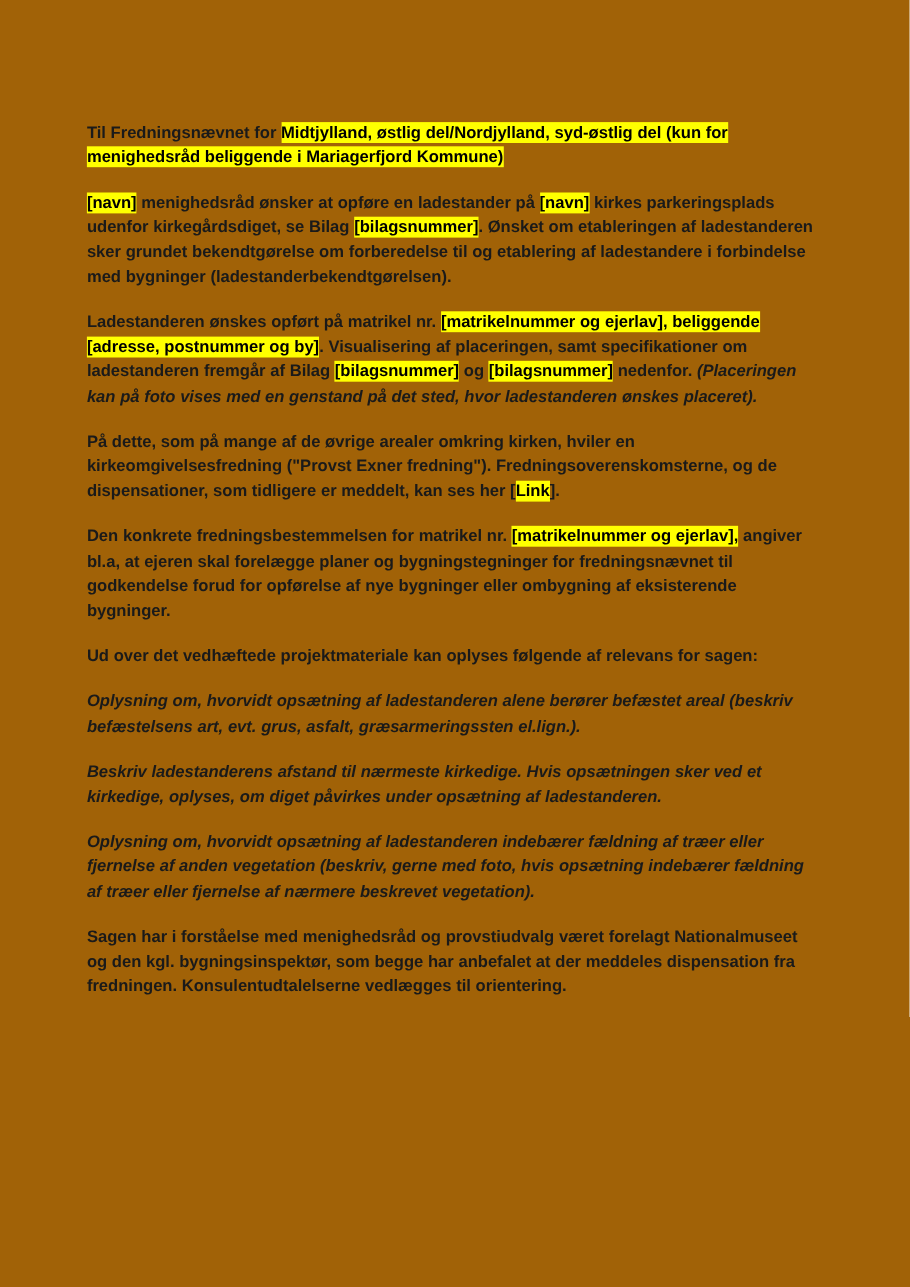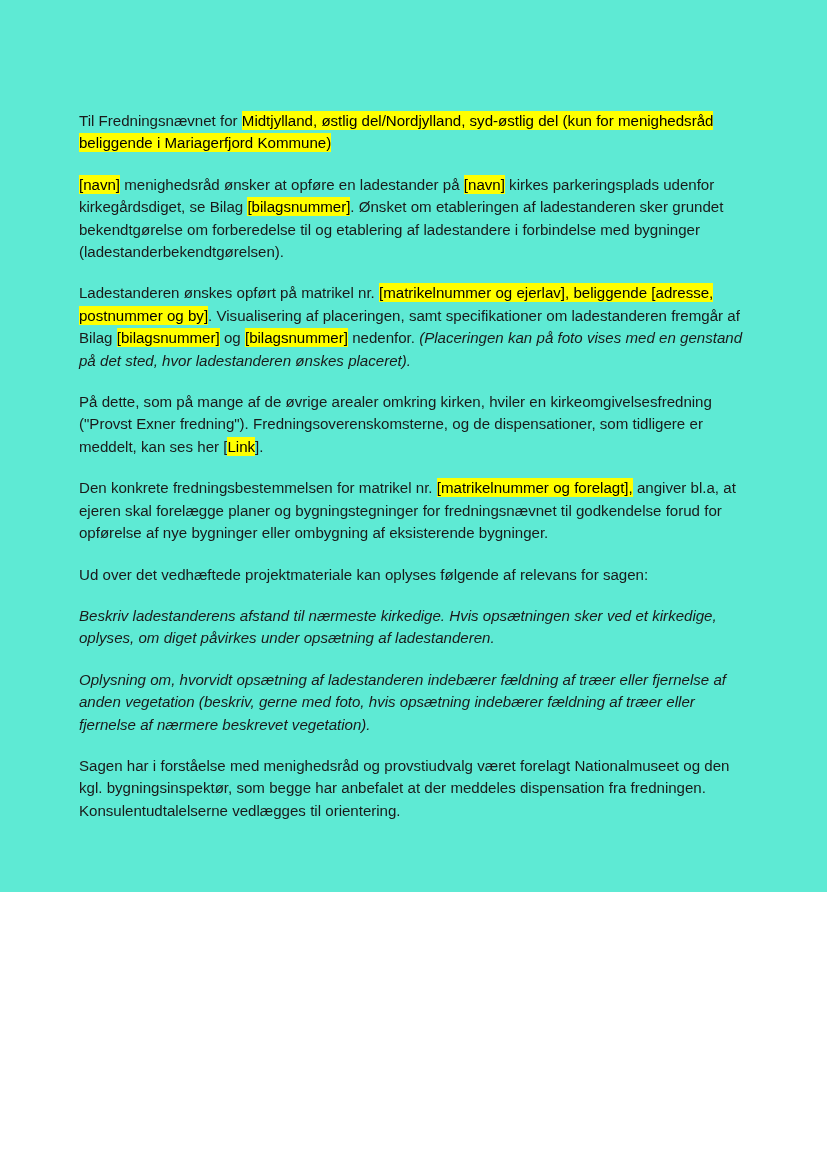--- a/index.html
+++ b/index.html
@@ -11,24 +11,25 @@
   body {
     width: 827px;
     height: 1170px;
     font-family: "Liberation Sans", sans-serif;
     color: #000000;
     -webkit-font-smoothing: antialiased;
   }
   .page {
     position: relative;
     width: 827px;
-    height: 892px;
-    background: #5eead4;
+    height: 1170px;
+    background: #a16207;
     box-sizing: border-box;
     overflow: hidden;
+    font-weight: bold;
   }
   .doc-body {
     position: absolute;
     left: 79px;
     top: 110px;
     width: 668px;
   }
   p.para {
     margin: 0 0 19px 0;
     font-size: 15.1px;
@@ -54,19 +55,20 @@
 </style>
 </head>
 <body>
 
 <div class="page">
   <div class="doc-body" id="doc-body">
       <p class="para"><span>Til Fredningsnævnet for </span><span class="hl">Midtjylland, østlig del/Nordjylland, syd-østlig del (kun for menighedsråd beliggende i Mariagerfjord Kommune)</span></p>
       <p class="para"><span class="hl">[navn]</span><span> menighedsråd ønsker at opføre en ladestander på </span><span class="hl">[navn]</span><span> kirkes parkeringsplads udenfor kirkegårdsdiget, se Bilag </span><span class="hl">[bilagsnummer]</span><span>. Ønsket om etableringen af ladestanderen sker grundet bekendtgørelse om forberedelse til og etablering af ladestandere i forbindelse med bygninger (ladestanderbekendtgørelsen).</span></p>
       <p class="para"><span>Ladestanderen ønskes opført på matrikel nr. </span><span class="hl">[matrikelnummer og ejerlav], beliggende [adresse, postnummer og by]</span><span>. Visualisering af placeringen, samt specifikationer om ladestanderen fremgår af Bilag </span><span class="hl">[bilagsnummer]</span><span> og </span><span class="hl">[bilagsnummer]</span><span> nedenfor. </span><span class="it">(Placeringen kan på foto vises med en genstand på det sted, hvor ladestanderen ønskes placeret).</span></p>
       <p class="para"><span>På dette, som på mange af de øvrige arealer omkring kirken, hviler en kirkeomgivelsesfredning ("Provst Exner fredning"). Fredningsoverenskomsterne, og de dispensationer, som tidligere er meddelt, kan ses her [</span><span class="hl">Link</span><span>].</span></p>
-      <p class="para"><span>Den konkrete fredningsbestemmelsen for matrikel nr. </span><span class="hl">[matrikelnummer og forelagt],</span><span> angiver bl.a, at ejeren skal forelægge planer og bygningstegninger for fredningsnævnet til godkendelse forud for opførelse af nye bygninger eller ombygning af eksisterende bygninger.</span></p>
+      <p class="para"><span>Den konkrete fredningsbestemmelsen for matrikel nr. </span><span class="hl">[matrikelnummer og ejerlav],</span><span> angiver bl.a, at ejeren skal forelægge planer og bygningstegninger for fredningsnævnet til godkendelse forud for opførelse af nye bygninger eller ombygning af eksisterende bygninger.</span></p>
       <p class="para"><span>Ud over det vedhæftede projektmateriale kan oplyses følgende af relevans for sagen:</span></p>
+      <p class="para italic"><span>Oplysning om, hvorvidt opsætning af ladestanderen alene berører befæstet areal (beskriv befæstelsens art, evt. grus, asfalt, græsarmeringssten el.lign.).</span></p>
       <p class="para italic"><span>Beskriv ladestanderens afstand til nærmeste kirkedige. Hvis opsætningen sker ved et kirkedige, oplyses, om diget påvirkes under opsætning af ladestanderen.</span></p>
       <p class="para italic"><span>Oplysning om, hvorvidt opsætning af ladestanderen indebærer fældning af træer eller fjernelse af anden vegetation (beskriv, gerne med foto, hvis opsætning indebærer fældning af træer eller fjernelse af nærmere beskrevet vegetation).</span></p>
       <p class="para"><span>Sagen har i forståelse med menighedsråd og provstiudvalg været forelagt Nationalmuseet og den kgl. bygningsinspektør, som begge har anbefalet at der meddeles dispensation fra fredningen. Konsulentudtalelserne vedlægges til orientering.</span></p>
     </div>
 </div>
 
 </body></html>

